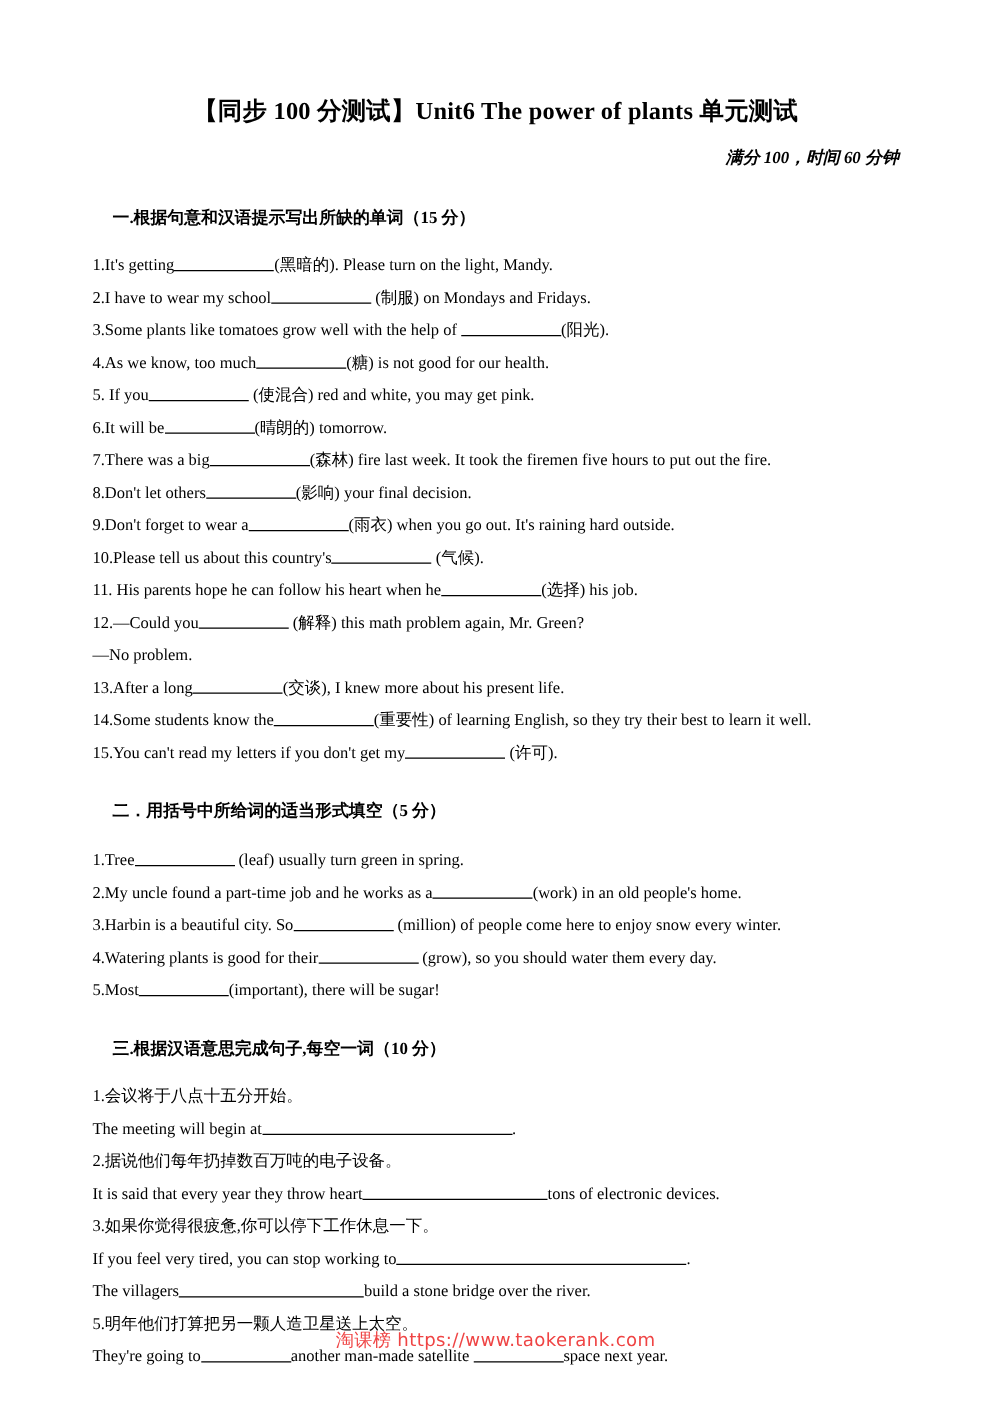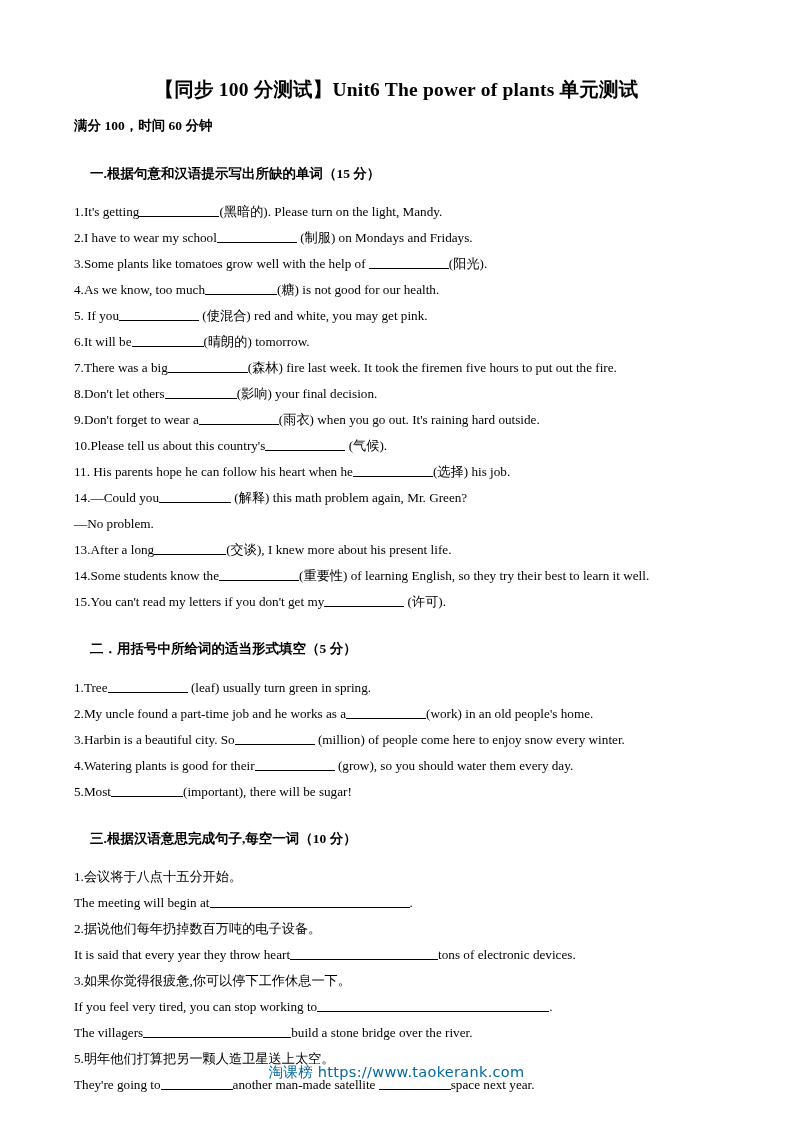--- a/index.html
+++ b/index.html
@@ -28,27 +28,28 @@
     text-align: center;
     font-weight: bold;
     font-size: 19.5px;
     letter-spacing: 0.2px;
     margin: 0;
     padding-top: 78px;
     line-height: 1.25;
     white-space: nowrap;
   }
   .doc-subtitle {
-    text-align: left;
+    text-align: right;
     font-weight: bold;
     font-size: 13.5px;
     margin: 0;
     padding-top: 15px;
     padding-bottom: 2px;
     line-height: 1.3;
+    font-style: italic;
   }
   .section-heading {
     font-weight: bold;
     font-size: 13.5px;
     line-height: 1.0;
     margin: 16px;
     padding-top: 14px;
     padding-bottom: 3px;
     white-space: nowrap;
   }
@@ -74,21 +75,21 @@
   .b-lg   { width: 80px; }
   .b-long1 { width: 148px; }
   .b-long2 { width: 200px; }
   .b-long3 { width: 232px; }
   .footer {
     position: absolute;
     left: 0;
     top: 1063px;
     width: 793px;
     text-align: center;
-    color: #0369a1;
+    color: #ef4444;
     font-size: 14.5px;
     font-family: "DejaVu Sans", "Liberation Sans", sans-serif;
     letter-spacing: 0.3px;
     white-space: nowrap;
   }
 </style>
 </head>
 <body>
 
 <div class="page">
@@ -102,21 +103,21 @@
       <div class="q-line"><span>2.I have to wear my school</span><span class="blank b-lg"></span><span> (制服) on Mondays and Fridays.</span></div>
       <div class="q-line"><span>3.Some plants like tomatoes grow well with the help of  </span><span class="blank b-lg"></span><span>(阳光).</span></div>
       <div class="q-line"><span>4.As we know, too much</span><span class="blank b-md"></span><span>(糖) is not good for our health.</span></div>
       <div class="q-line"><span>5. If you</span><span class="blank b-lg"></span><span> (使混合) red and white, you may get pink.</span></div>
       <div class="q-line"><span>6.It will be</span><span class="blank b-md"></span><span>(晴朗的) tomorrow.</span></div>
       <div class="q-line"><span>7.There was a big</span><span class="blank b-lg"></span><span>(森林) fire last week. It took the firemen five hours to put out the fire.</span></div>
       <div class="q-line"><span>8.Don't let others</span><span class="blank b-md"></span><span>(影响) your final decision.</span></div>
       <div class="q-line"><span>9.Don't forget to wear a</span><span class="blank b-lg"></span><span>(雨衣) when you go out. It's raining hard outside.</span></div>
       <div class="q-line"><span>10.Please tell us about this country's</span><span class="blank b-lg"></span><span> (气候).</span></div>
       <div class="q-line"><span>11. His parents hope he can follow his heart when he</span><span class="blank b-lg"></span><span>(选择) his job.</span></div>
-      <div class="q-line"><span>14.—Could you</span><span class="blank b-md"></span><span> (解释) this math problem again, Mr. Green?</span></div>
+      <div class="q-line"><span>12.—Could you</span><span class="blank b-md"></span><span> (解释) this math problem again, Mr. Green?</span></div>
       <div class="q-line"><span>—No problem.</span></div>
       <div class="q-line"><span>13.After a long</span><span class="blank b-md"></span><span>(交谈), I knew more about his present life.</span></div>
       <div class="q-line"><span>14.Some students know the</span><span class="blank b-lg"></span><span>(重要性) of learning English, so they try their best to learn it well.</span></div>
       <div class="q-line"><span>15.You can't read my letters if you don't get my</span><span class="blank b-lg"></span><span> (许可).</span></div>
       <div class="section-heading tight">二．用括号中所给词的适当形式填空（5 分）</div>
       <div class="q-line"><span>1.Tree</span><span class="blank b-lg"></span><span> (leaf) usually turn green in spring.</span></div>
       <div class="q-line"><span>2.My uncle found a part-time job and he works as a</span><span class="blank b-lg"></span><span>(work) in an old people's home.</span></div>
       <div class="q-line"><span>3.Harbin is a beautiful city. So</span><span class="blank b-lg"></span><span> (million) of people come here to enjoy snow every winter.</span></div>
       <div class="q-line"><span>4.Watering plants is good for their</span><span class="blank b-lg"></span><span> (grow), so you should water them every day.</span></div>
       <div class="q-line"><span>5.Most</span><span class="blank b-md"></span><span>(important), there will be sugar!</span></div>

